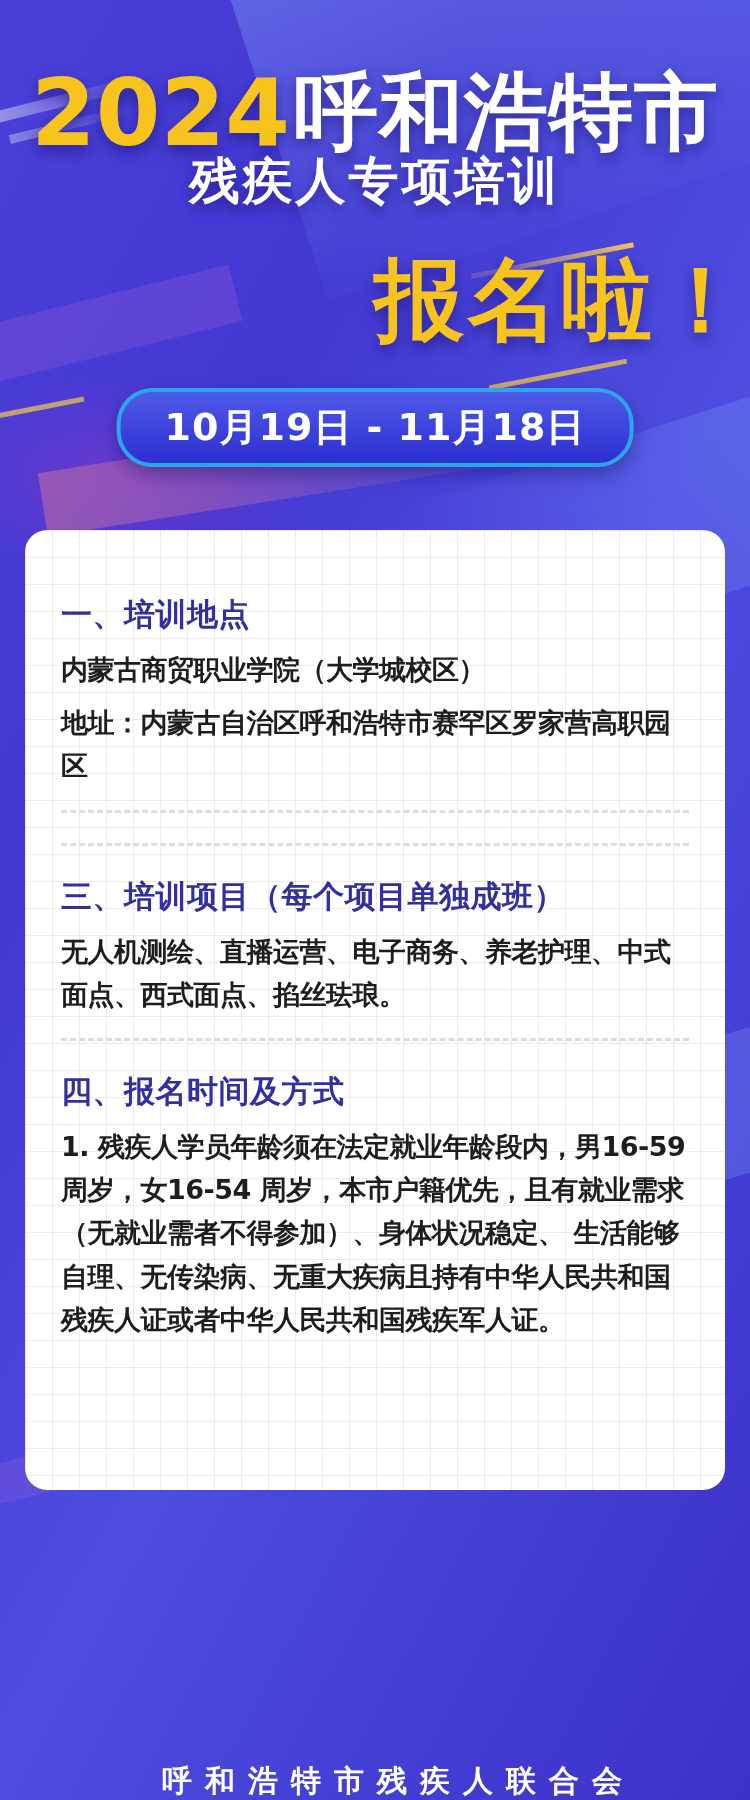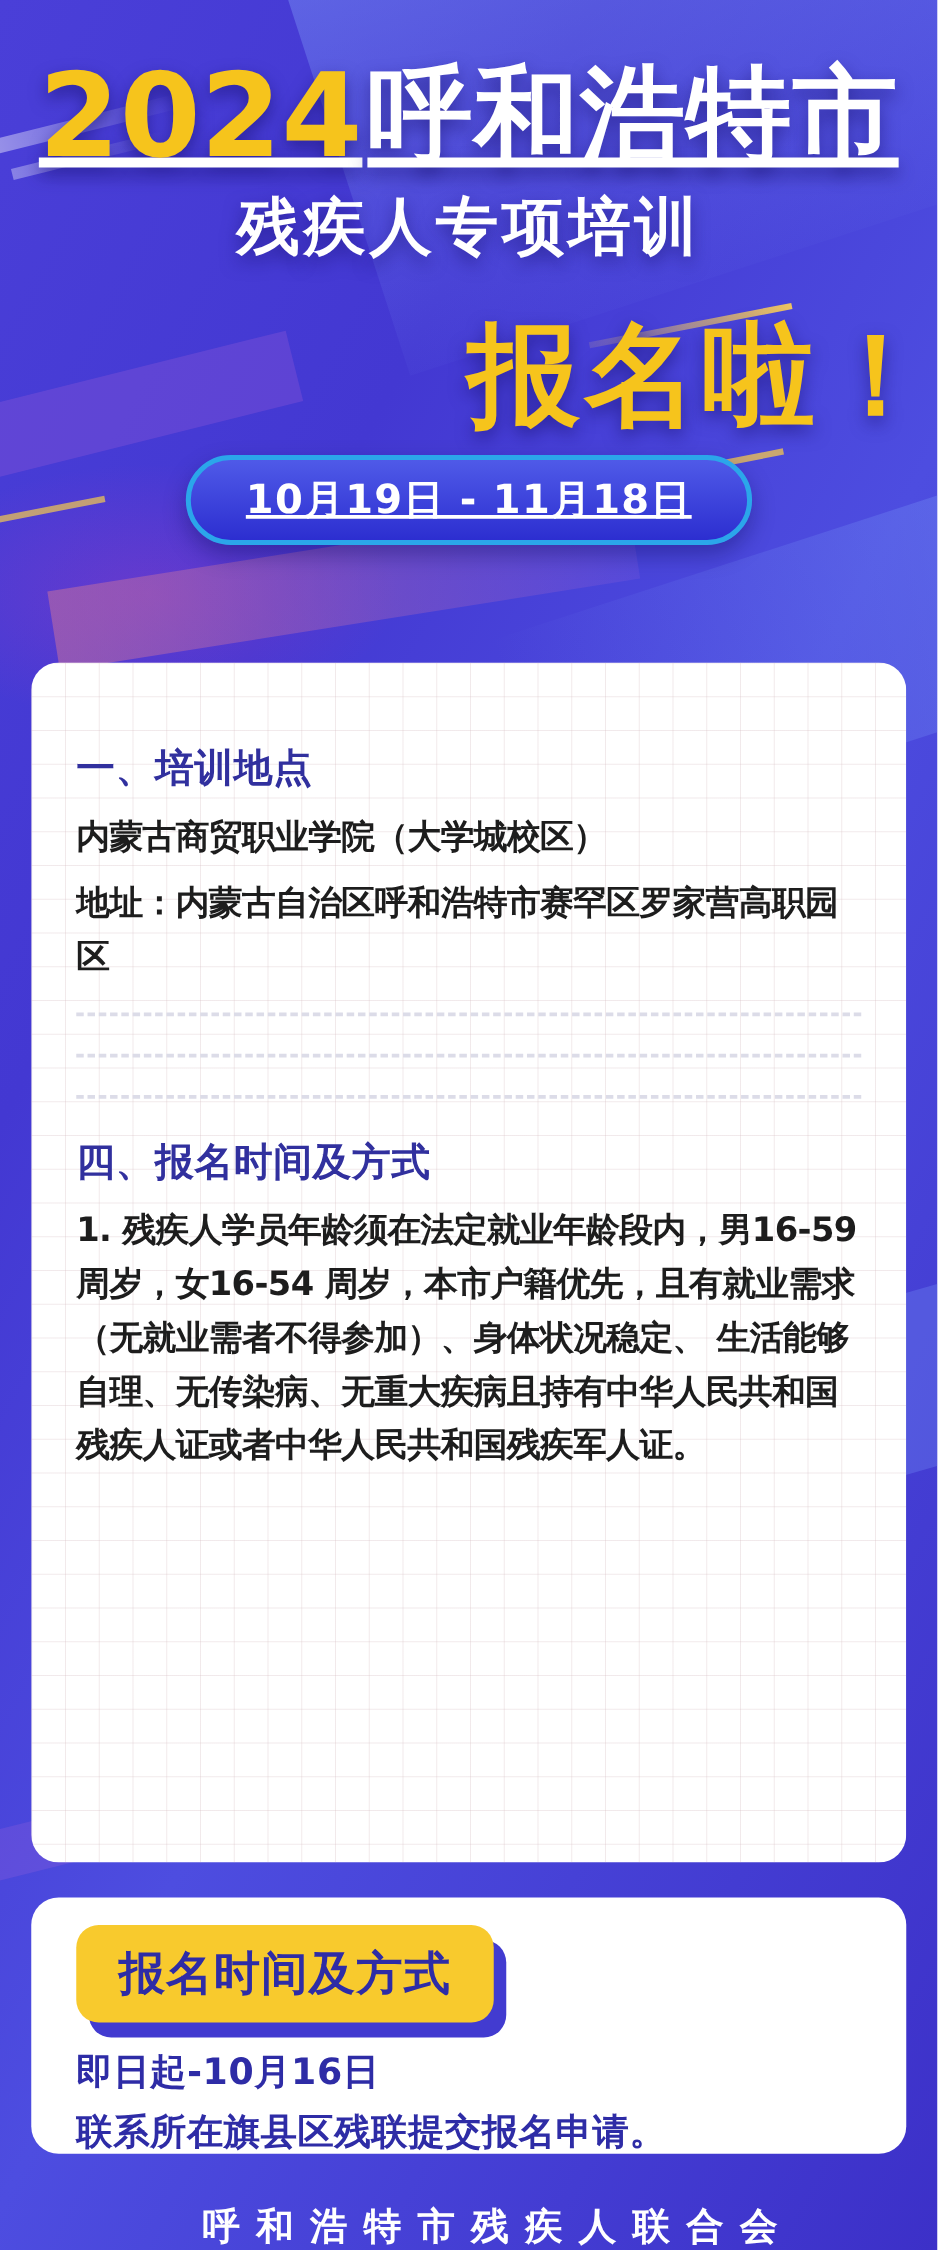--- a/index.html
+++ b/index.html
@@ -26,31 +26,30 @@
        background:linear-gradient(90deg,rgba(240,200,120,.15),#eec45f);transform:rotate(-11deg);}
   #st8{left:488px;top:372px;width:140px;height:5px;background:#e0b95e;opacity:.85;transform:rotate(-11deg);}
   #st9{left:-35px;top:408px;width:120px;height:5px;background:#e0b95e;opacity:.8;transform:rotate(-11deg);}
   #st10{right:-100px;top:1050px;width:340px;height:140px;background:rgba(120,150,248,.30);transform:rotate(-16deg);}
   #st11{left:-60px;top:1450px;width:230px;height:40px;background:rgba(160,100,220,.25);transform:rotate(-14deg);}
   #st12{left:-80px;top:370px;width:400px;height:210px;
         background:radial-gradient(ellipse at center,rgba(190,60,190,.28),rgba(190,60,190,0) 70%);}
   
   .title{position:absolute;width:100%;text-align:center;margin:0;color:#ffffff;font-weight:900;
          text-shadow:0 6px 14px rgba(22,14,105,.55);white-space:nowrap;}
-  .title-line1{top:36px;font-size:84px;letter-spacing:1px;text-decoration:underline;}
+  .title-line1{top:56px;font-size:84px;letter-spacing:1px;}
   .title-line1 .year{color:#f6c41c;font-size:93px;letter-spacing:0;margin-right:4px;vertical-align:-4px;}
   .title-line2{top:148px;font-size:50px;letter-spacing:3px;}
   .title-line3{top:240px;font-size:90px;color:#f6c41c;letter-spacing:4px;text-align:right;}
   .date-pill{
-    position:absolute;top:364px;left:50%;transform:translateX(-50%);
+    position:absolute;top:388px;left:50%;transform:translateX(-50%);
     padding:10px 44px;border:4px solid #2ba6ea;border-radius:36px;
     background:linear-gradient(180deg,#4f5ae8,#2c2ed0);
-    color:#ffffff;font-size:32px;font-weight:800;letter-spacing:1px;white-space:nowrap;
+    color:#ffffff;font-size:38px;font-weight:800;letter-spacing:1px;white-space:nowrap;
     box-shadow:0 8px 18px rgba(10,10,80,.35);
-    text-decoration:underline;
   }
   
   .card{position:absolute;left:25px;width:700px;background:#ffffff;border-radius:22px;box-sizing:border-box;}
   .card-info{
     top:530px;height:960px;padding:64px 36px 20px;overflow:hidden;
     background-image:
       linear-gradient(rgba(214,190,195,.33) 1px,transparent 1px),
       linear-gradient(90deg,rgba(214,190,195,.33) 1px,transparent 1px);
     background-size:27px 27px;
   }
@@ -102,32 +101,31 @@
       <p class="body-text">地址：内蒙古自治区呼和浩特市赛罕区罗家营高职园区</p>
     </section>
 
     <hr class="divider">
 
     <section>
     </section>
 
     <hr class="divider">
 
+    <section>
+      <h2 class="section-heading">三、培训项目（每个项目单独成班）</h2>
+      <p class="body-text">无人机测绘、直播运营、电子商务、养老护理、中式面点、西式面点、掐丝珐琅。</p>
+    </section>
 
     <hr class="divider">
 
     <section>
       <h2 class="section-heading">四、报名时间及方式</h2>
       <p class="body-text">1. 残疾人学员年龄须在法定就业年龄段内，男16-59周岁，女16-54 周岁，本市户籍优先，且有就业需求（无就业需者不得参加）、身体状况稳定、 生活能够自理、无传染病、无重大疾病且持有中华人民共和国残疾人证或者中华人民共和国残疾军人证。</p>
 
     </section>
 
   </div>
 
-  <div class="card card-signup">
-    <div class="badge">报名时间及方式</div>
-    <p class="signup-line">即日起-10月16日</p>
-    <p class="signup-line">联系所在旗县区残联提交报名申请。</p>
-  </div>
 
   <p class="footer">呼和浩特市残疾人联合会</p>
 
 </div>
 
 </body></html>

